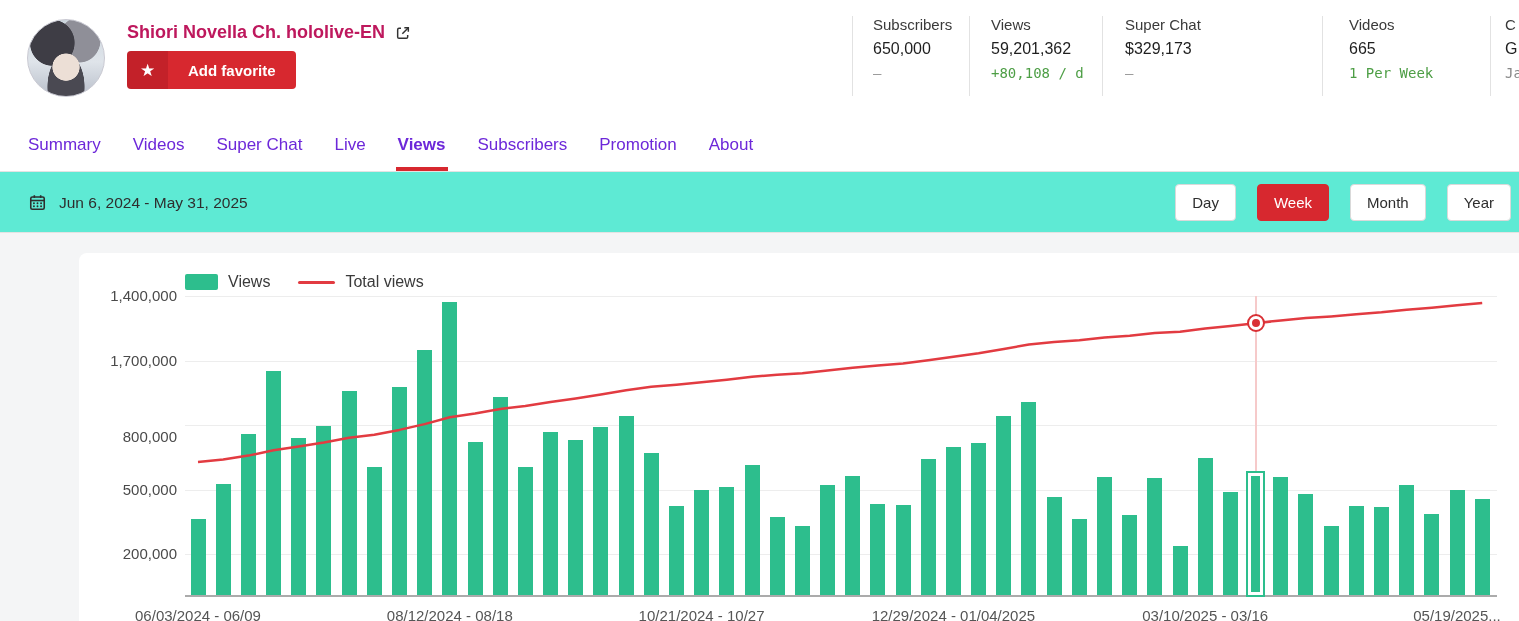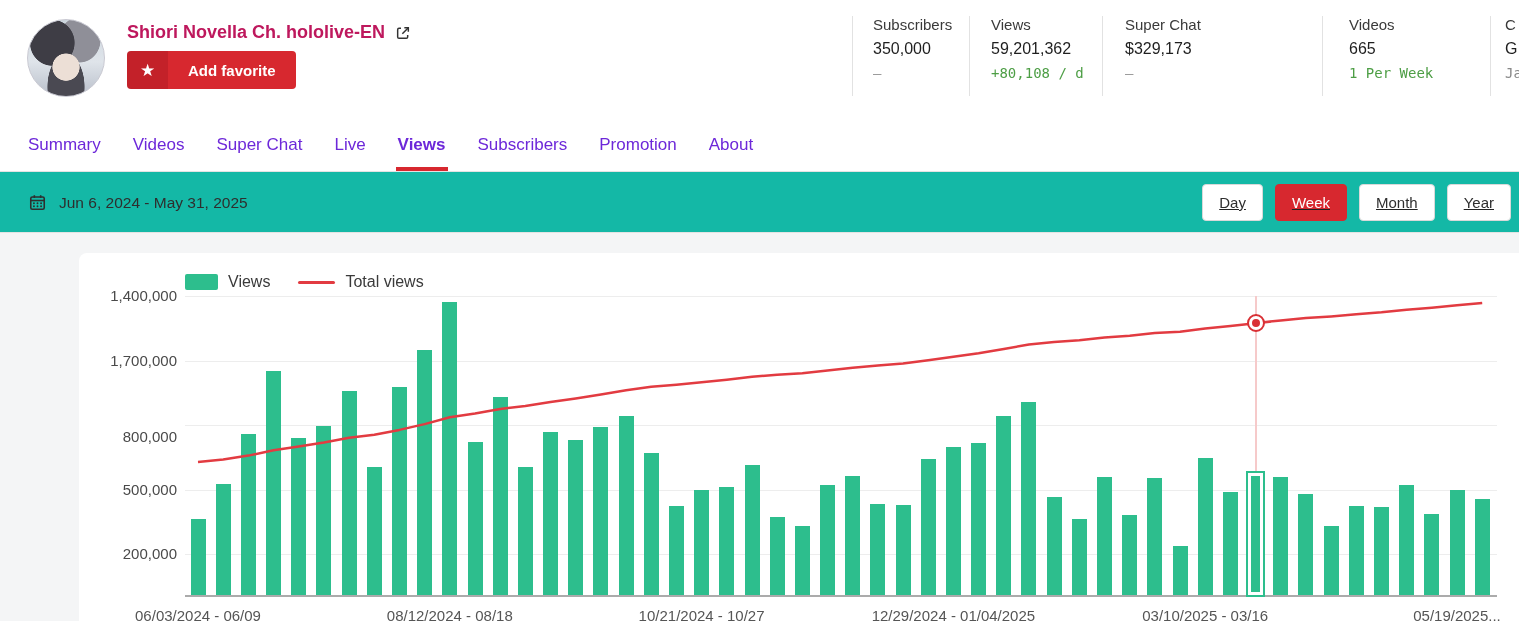--- a/index.html
+++ b/index.html
@@ -34,25 +34,25 @@
   
   .tabs { height:54px; border-bottom:1px solid #e3e3e3; display:flex; align-items:stretch;
     padding-left:26px; background:#fff; }
   .tab { position:relative; display:flex; align-items:center; padding:0 2px; margin-right:28px;
     font-size:17px; color:#6d28d9; cursor:pointer; white-space:nowrap; }
   .tab.active { font-weight:bold; }
   .tab.active::after { content:""; position:absolute; left:0; right:0; bottom:0; height:4px;
     background:#d7282f; }
 
   
-  .filter { position:relative; height:61px; background:#14b8a6; border-bottom:1px solid #e3e3e3; }
+  .filter { position:relative; height:61px; background:#5eead4; border-bottom:1px solid #e3e3e3; }
   .date-range { position:absolute; left:28px; top:14px; height:33px; display:flex;
     align-items:center; gap:12px; cursor:pointer; }
   .date-text { font-size:15.5px; color:#2e2e2e; }
-  .range-buttons { position:absolute; right:8px; top:12px; display:flex; gap:12px;text-decoration:underline; }
+  .range-buttons { position:absolute; right:8px; top:12px; display:flex; gap:21px; }
   .range-btn { height:37px; padding:0 16px; background:#fff; border:1px solid #d9d9d9;
     border-radius:4px; font-size:15px; color:#2e2e2e; cursor:pointer;
     font-family:"Liberation Sans", sans-serif; }
   .range-btn.active { background:#d7282f; border-color:#d7282f; color:#fff; }
 
   
   .main { position:relative; height:388px; background:#f4f5f6; }
   .card { position:absolute; left:79px; top:20px; right:0; bottom:-12px; background:#fff;
     border-radius:8px 0 0 0; overflow:hidden; }
   .legend { position:absolute; left:106px; top:20px; display:flex; align-items:center; gap:28px; }
@@ -92,21 +92,21 @@
       </svg>
     </span>
   </div>
   <button class="fav-btn">
     <span class="fav-star">★</span>
     <span class="fav-label">Add favorite</span>
   </button>
   <div class="stats" id="stats">
       <div class="stat-col" style="left: 852px; padding-left: 20px;">
         <div class="stat-label">Subscribers</div>
-        <div class="stat-value">350,000</div>
+        <div class="stat-value">650,000</div>
         <div class="stat-delta" style="color: rgb(154, 154, 154);">–</div>
       </div>
       <div class="stat-col" style="left: 969px; padding-left: 21px;">
         <div class="stat-label">Views</div>
         <div class="stat-value">59,201,362</div>
         <div class="stat-delta" style="color: rgb(77, 158, 69);">+80,108 / d</div>
       </div>
       <div class="stat-col" style="left: 1102px; padding-left: 22px;">
         <div class="stat-label">Super Chat</div>
         <div class="stat-value">$329,173</div>

